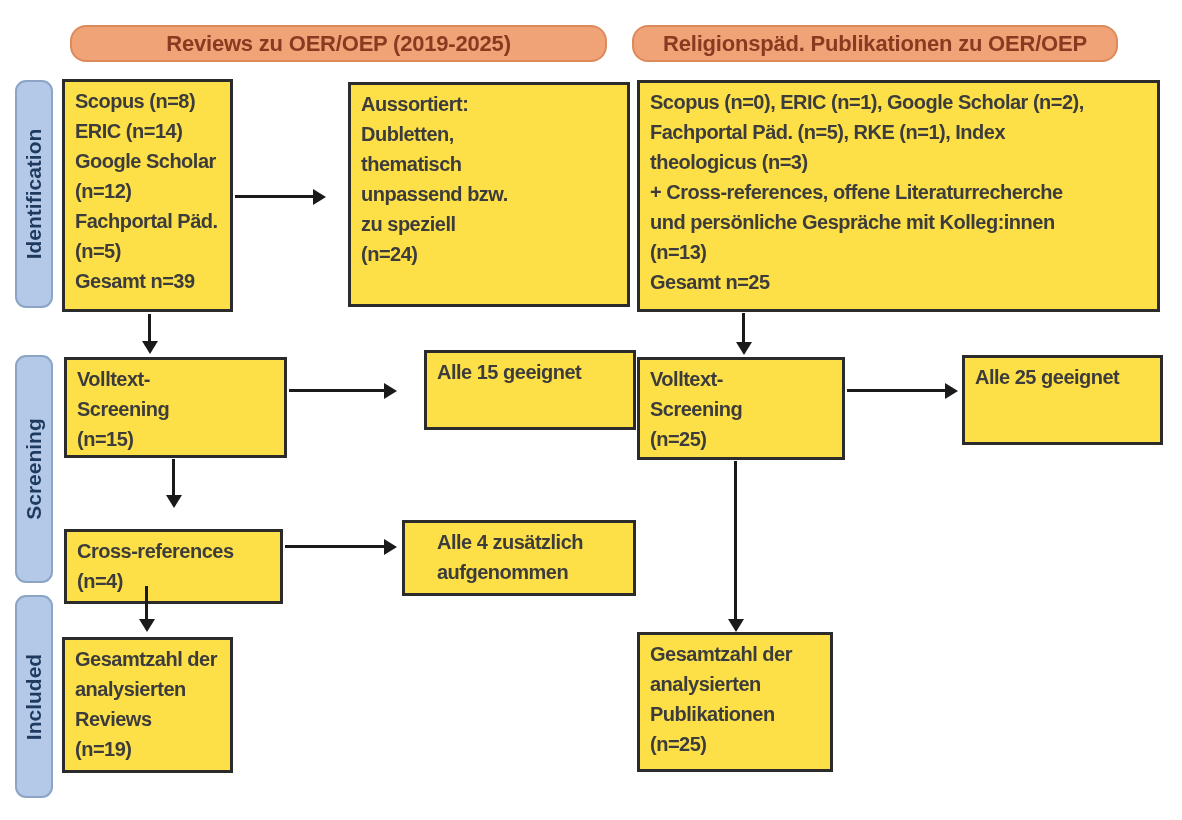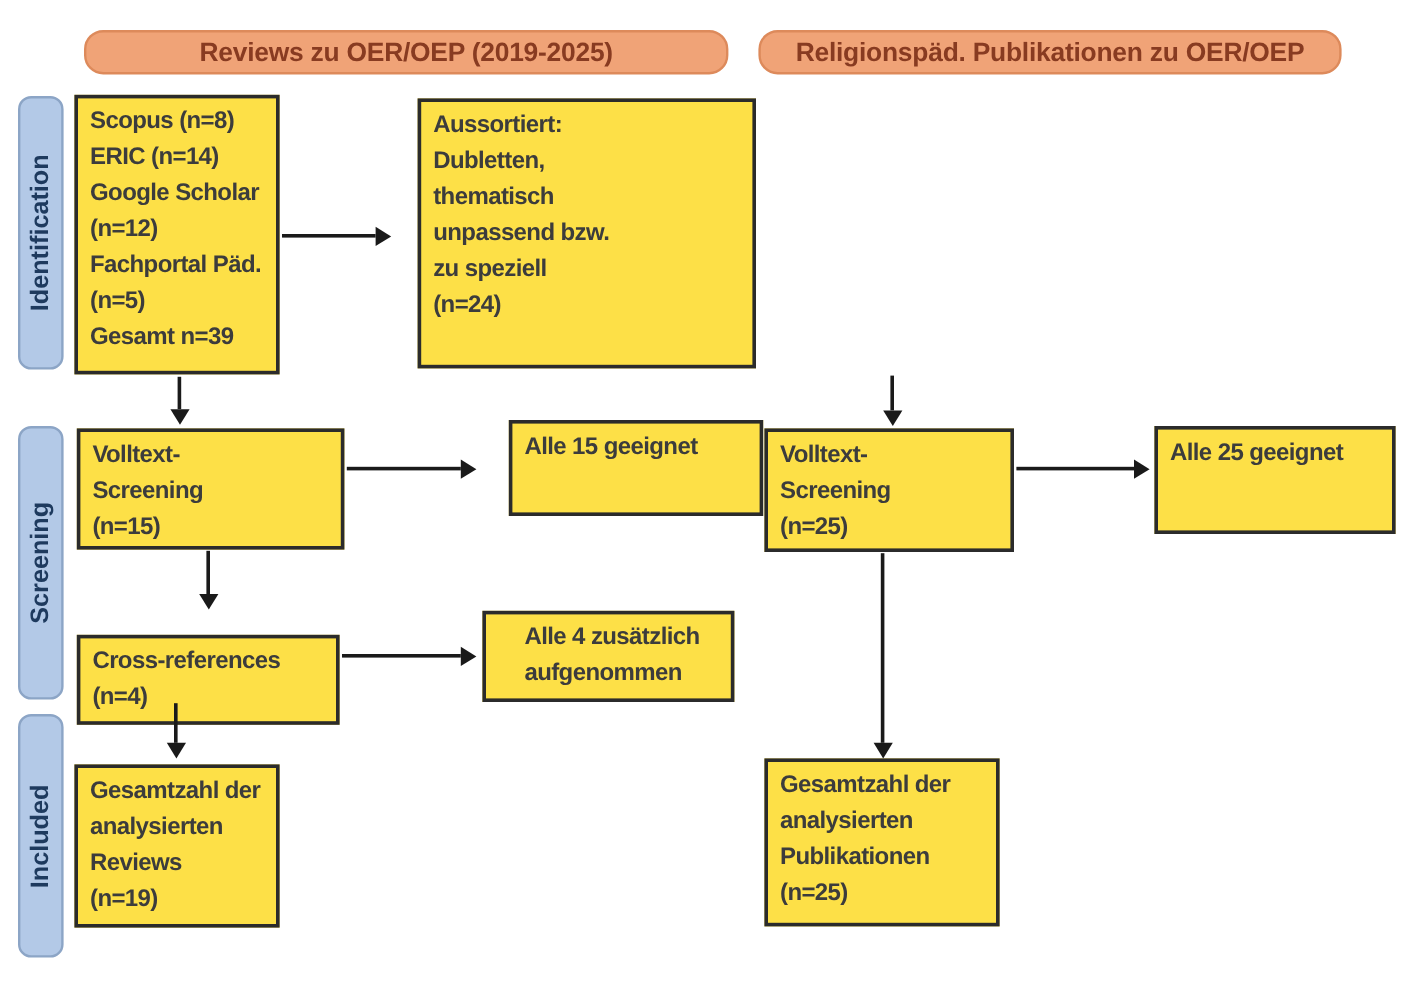--- a/index.html
+++ b/index.html
@@ -68,21 +68,21 @@
     letter-spacing: -0.5px;
     padding: 4px 6px 4px 10px;
     white-space: pre-line;
     overflow: hidden;
   }
   .b1  { left: 62px;  top: 79px;  width: 171px; height: 233px; }
   .b2  { left: 328px; top: 82px;  width: 282px; height: 225px; margin-left: 20px; }
   .b3  { left: 64px;  top: 357px; width: 223px; height: 101px; }
   .b4  { left: 424px; top: 350px; width: 212px; height: 80px;  }
   .b5  { left: 64px;  top: 510px; width: 219px; height: 75px; margin-top: 19px;  }
-  .b6  { left: 402px; top: 509px; width: 210px; height: 76px; padding-left: 32px;  }
+  .b6  { left: 402px; top: 520px; width: 234px; height: 76px; padding-left: 32px;  }
   .b7  { left: 62px;  top: 637px; width: 171px; height: 136px; }
   .b8  { left: 637px; top: 80px;  width: 523px; height: 232px; }
   .b9  { left: 637px; top: 357px; width: 208px; height: 103px; }
   .b10 { left: 962px; top: 355px; width: 201px; height: 90px;  }
   .b11 { left: 637px; top: 632px; width: 196px; height: 140px; }
 
   
   .arrow-h {
     position: absolute;
     height: 0;
@@ -160,20 +160,27 @@
   <div class="box b4">Alle 15 geeignet</div>
   <div class="box b5">Cross-references
 (n=4)</div>
   <div class="box b6">Alle 4 zusätzlich
 aufgenommen</div>
   <div class="box b7">Gesamtzahl der
 analysierten
 Reviews
 (n=19)</div>
 
+  <div class="box b8">Scopus (n=0), ERIC (n=1), Google Scholar (n=2),
+Fachportal Päd. (n=5), RKE (n=1), Index
+theologicus (n=3)
++ Cross-references, offene Literaturrecherche
+und persönliche Gespräche mit Kolleg:innen
+(n=13)
+Gesamt n=25</div>
   <div class="box b9">Volltext-
 Screening
 (n=25)</div>
   <div class="box b10">Alle 25 geeignet</div>
   <div class="box b11">Gesamtzahl der
 analysierten
 Publikationen
 (n=25)</div>
 
   <div class="arrow-h a1"></div>

